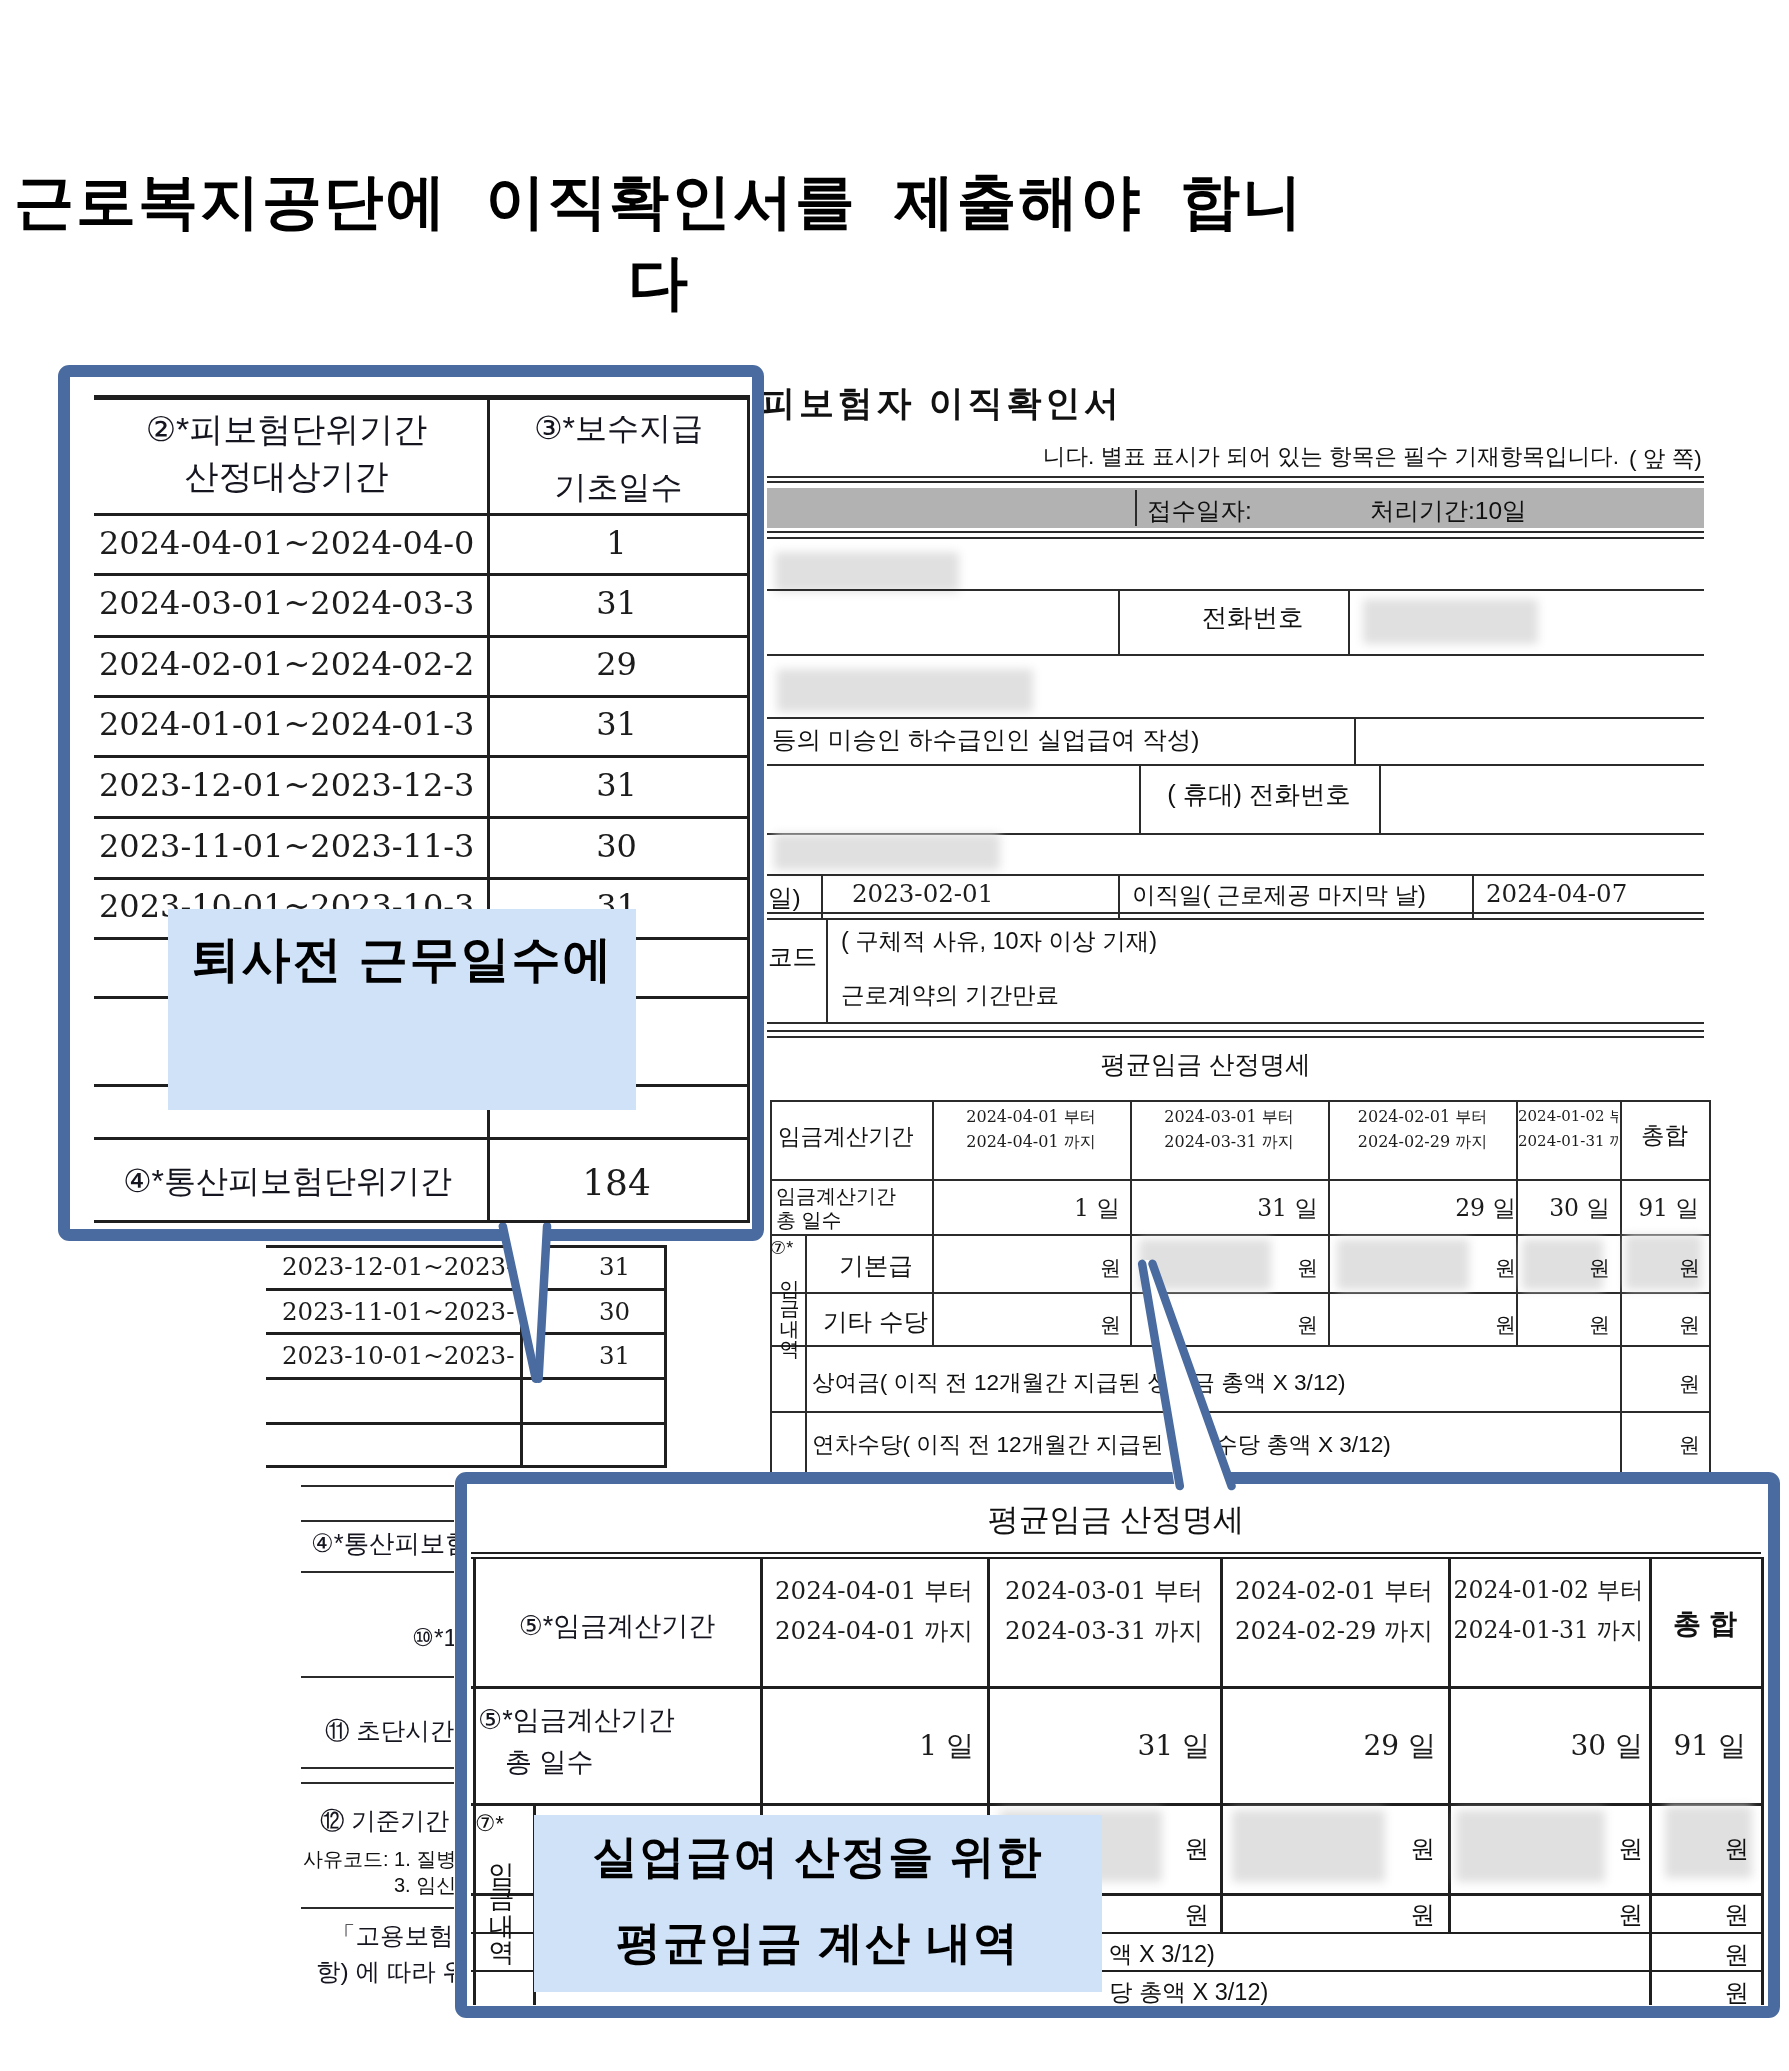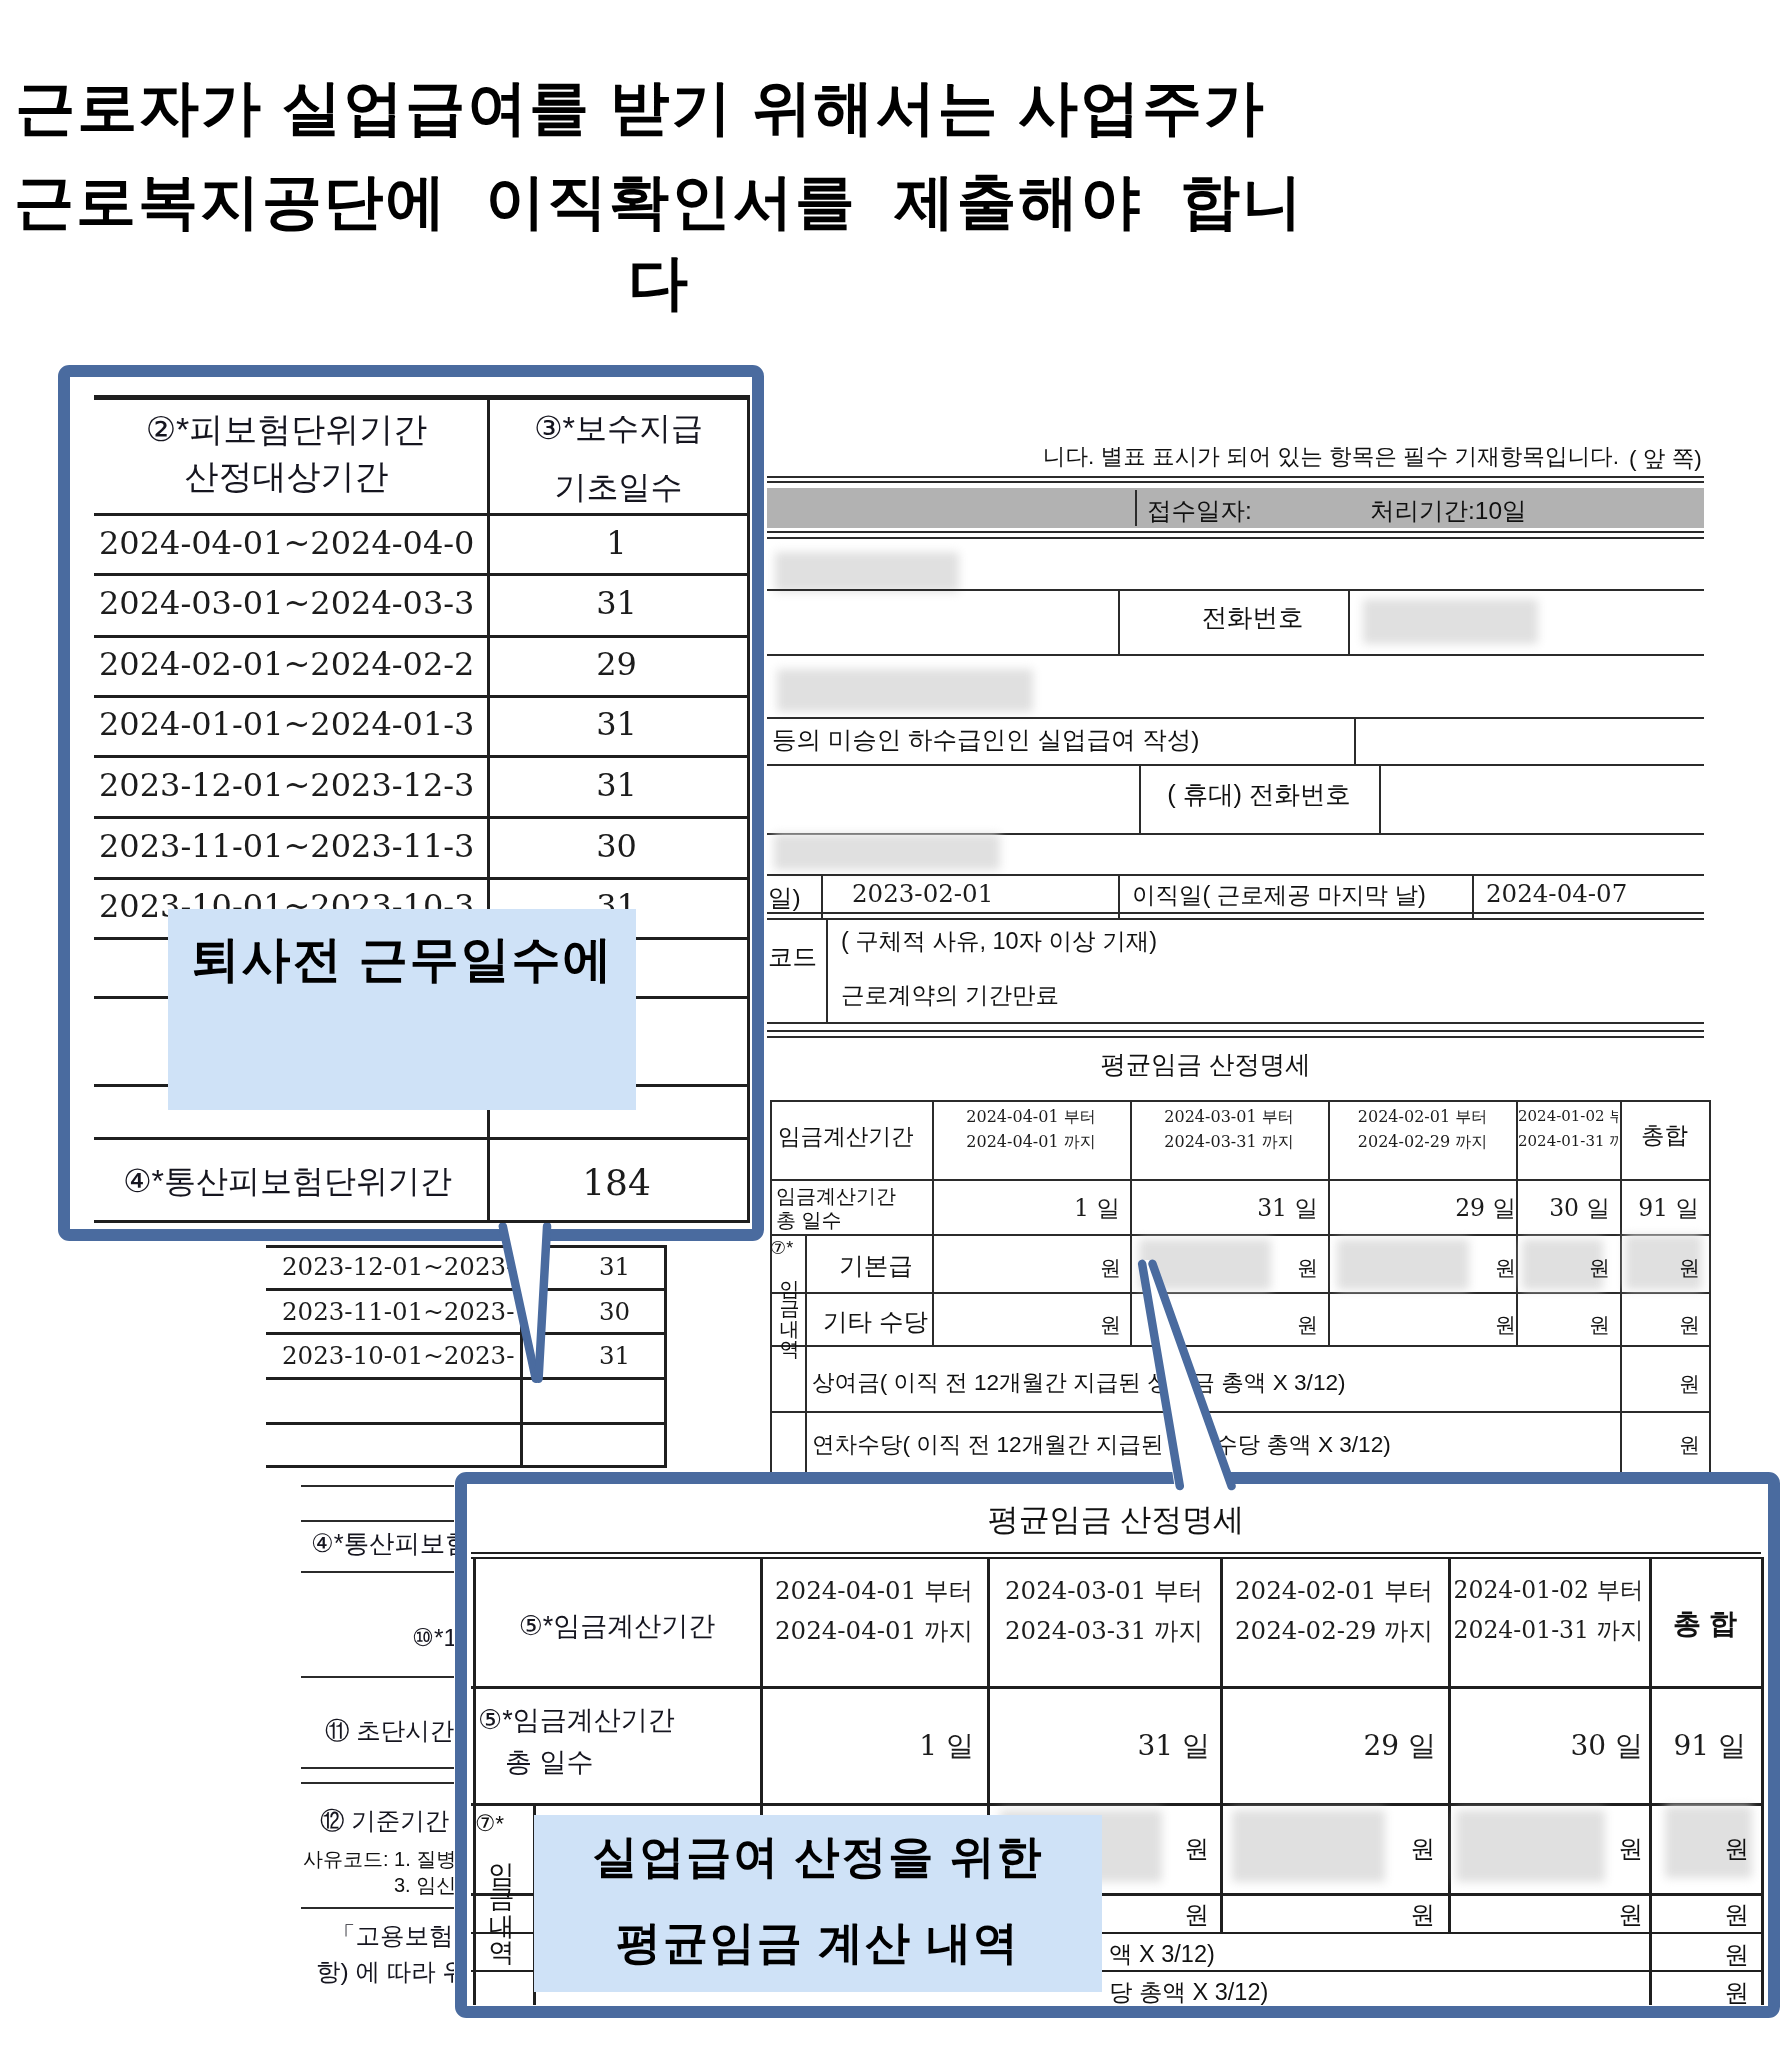--- a/index.html
+++ b/index.html
@@ -20,23 +20,23 @@
   .frame{position:absolute;border:12.2px solid #4a6b9f;border-radius:11.3px;background:#fff;box-sizing:border-box;}
   .note{position:absolute;background:#cfe2f7;}
   .vert{writing-mode:vertical-rl;text-orientation:upright;}
   .lbl{color:#15151f;}
 </style>
 </head>
 <body>
 
 <div class="page">
 
-  <div class="abs hand c z1" style="left:0;top:72;width:1281px;top:68px;font-size:60px;">근로자가 실업급여를 받기 위해서는 사업주가</div>
   <div class="abs hand c z1" style="left:0;top:162px;width:1318px;font-size:60px;font-family:Liberation Mono, monospace;">근로복지공단에 이직확인서를 제출해야 합니다</div>
 
+  <div class="abs c z1" style="left:659px;top:380px;width:565px;font-size:35px;font-weight:bold;letter-spacing:3.8px;">피보험자 이직확인서</div>
   <div class="abs nw z1" style="left:772px;top:441px;width:847px;font-size:22.6px;text-align:right;">니다. 별표 표시가 되어 있는 항목은 필수 기재항목입니다.</div>
   <div class="abs nw z1" style="left:1629px;top:443px;width:113px;font-size:22.6px;">( 앞 쪽)</div>
   <div class="hlf z1" style="left:767px;top:476px;width:937px;"></div>
   <div class="hlf z1" style="left:767px;top:481px;width:937px;"></div>
 
   <div class="abs z1" style="left:767px;top:488px;width:937px;height:40px;background:#b2b2b2;"></div>
   <div class="vlf z1" style="left:1135px;top:490px;height:36px;"></div>
   <div class="abs nw z1" style="left:1147px;top:494px;width:207px;font-size:24.5px;">접수일자:</div>
   <div class="abs nw z1" style="left:1370px;top:494px;width:264px;font-size:24.5px;">처리기간:10일</div>
   <div class="hlf z1" style="left:767px;top:531px;width:937px;"></div>

